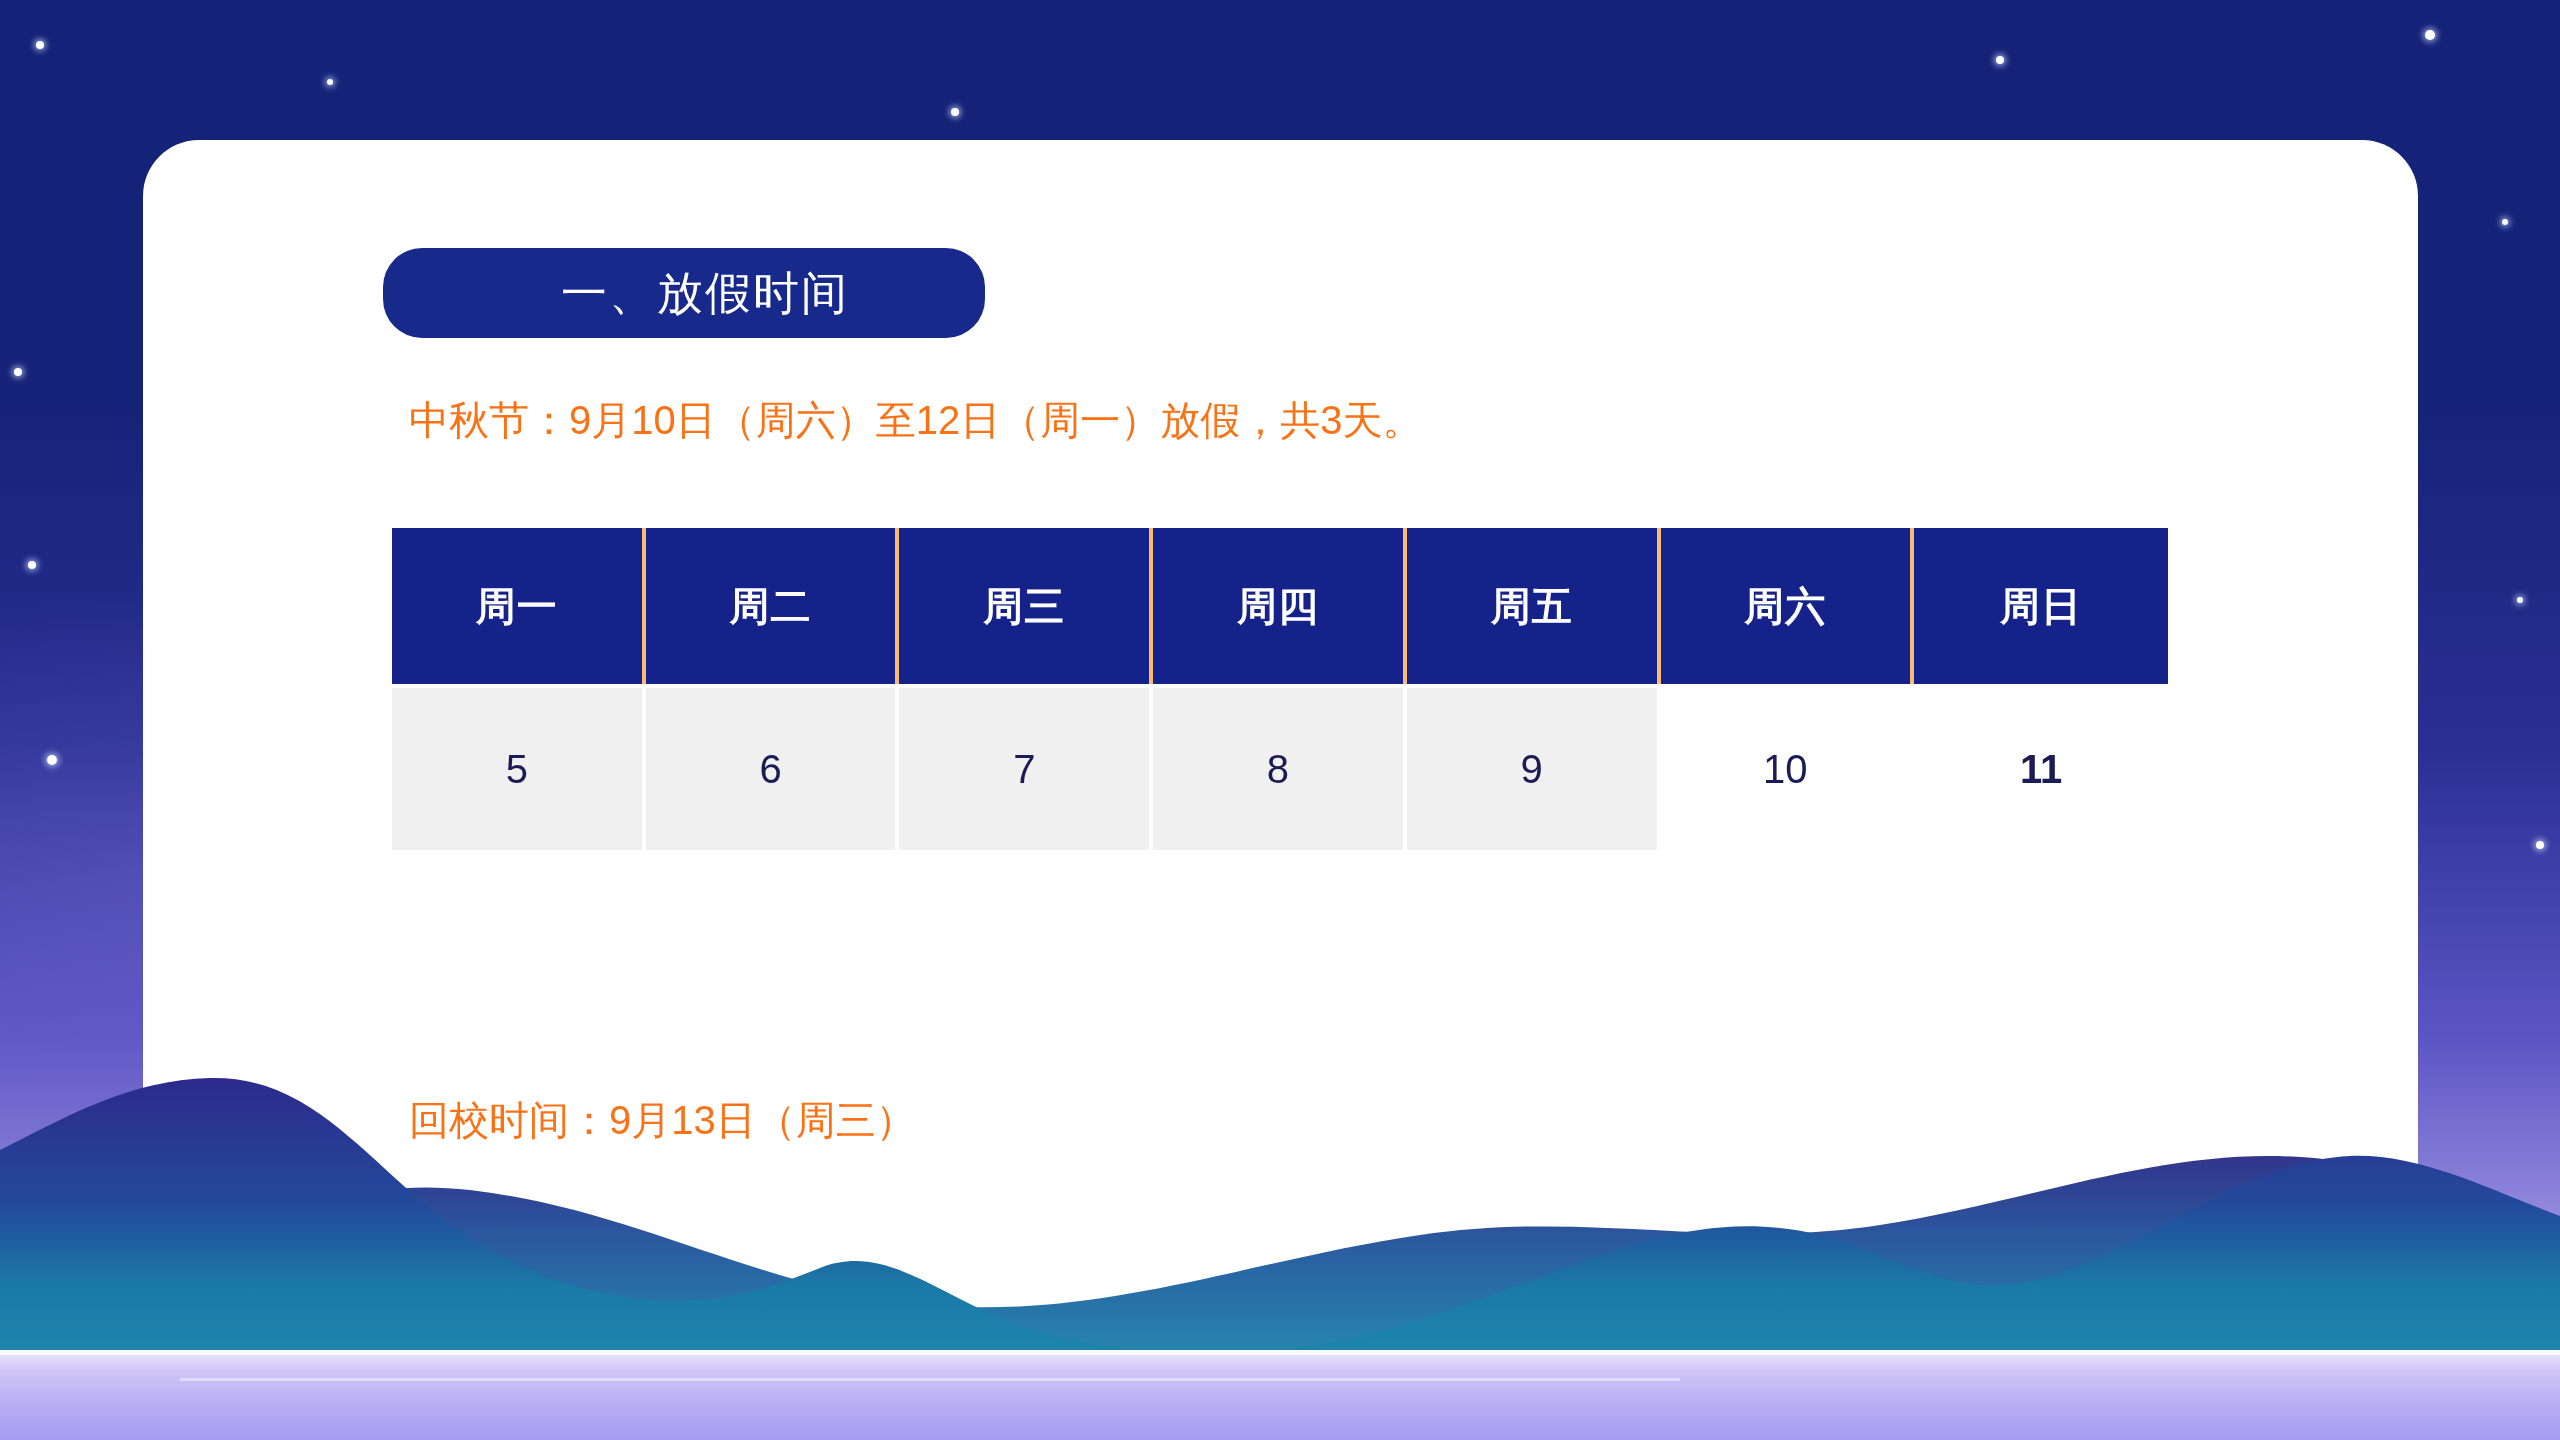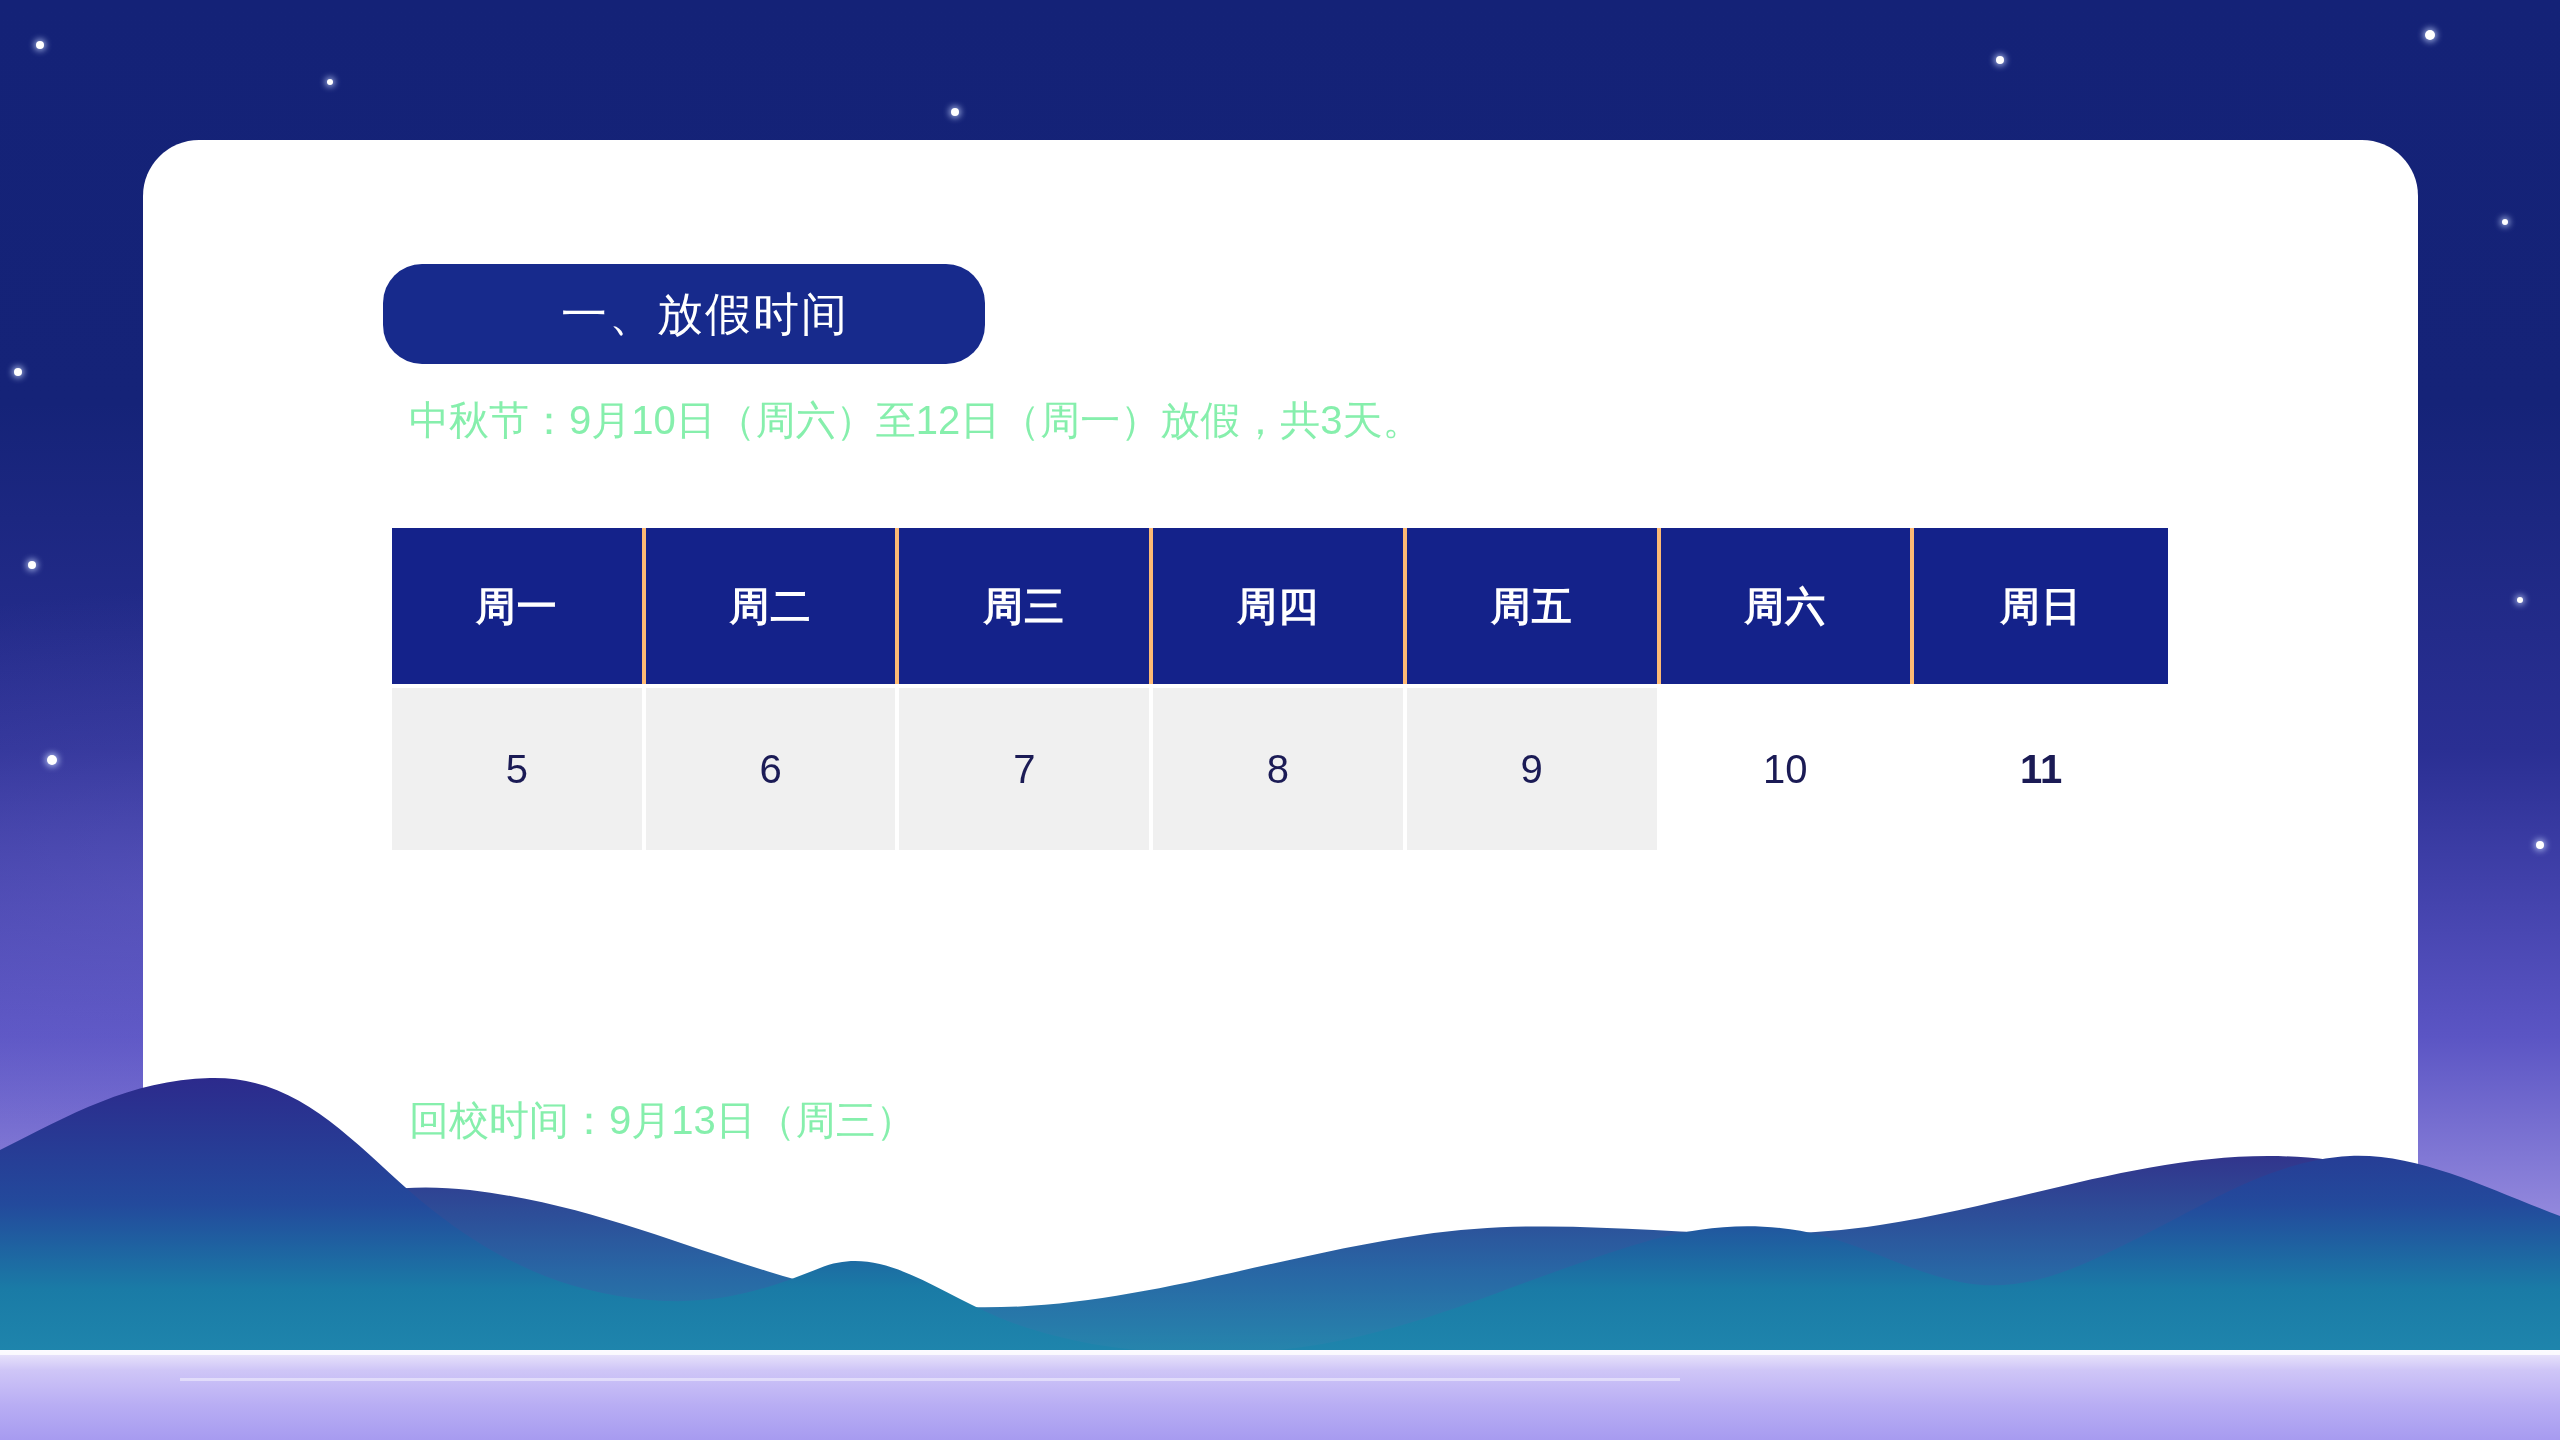--- a/index.html
+++ b/index.html
@@ -53,42 +53,41 @@
     background: #ffffff;
     border-radius: 56px 56px 0 0;
   }
 
   
   .badge {
     position: absolute;
     left: 383px;
     top: 248px;
     width: 602px;
-    height: 100px;
+    height: 90px;
     background: #172a8c;
     border-radius: 39px;
     display: flex;
     align-items: center;
     justify-content: center;
-    margin-top: 16px;
   }
   .badge-text {
     color: #ffffff;
     font-size: 46px;
     letter-spacing: 2px;
     line-height: 1;
     padding-left: 42px;
     white-space: nowrap;
   }
 
   
   .para {
     position: absolute;
     left: 409px;
-    color: #86efac;
+    color: #f97316;
     font-size: 40px;
     line-height: 1;
     white-space: nowrap;
   }
   .para-top { top: 400px; }
   .para-bottom { top: 1100px; }
 
   
   .cal {
     position: absolute;

